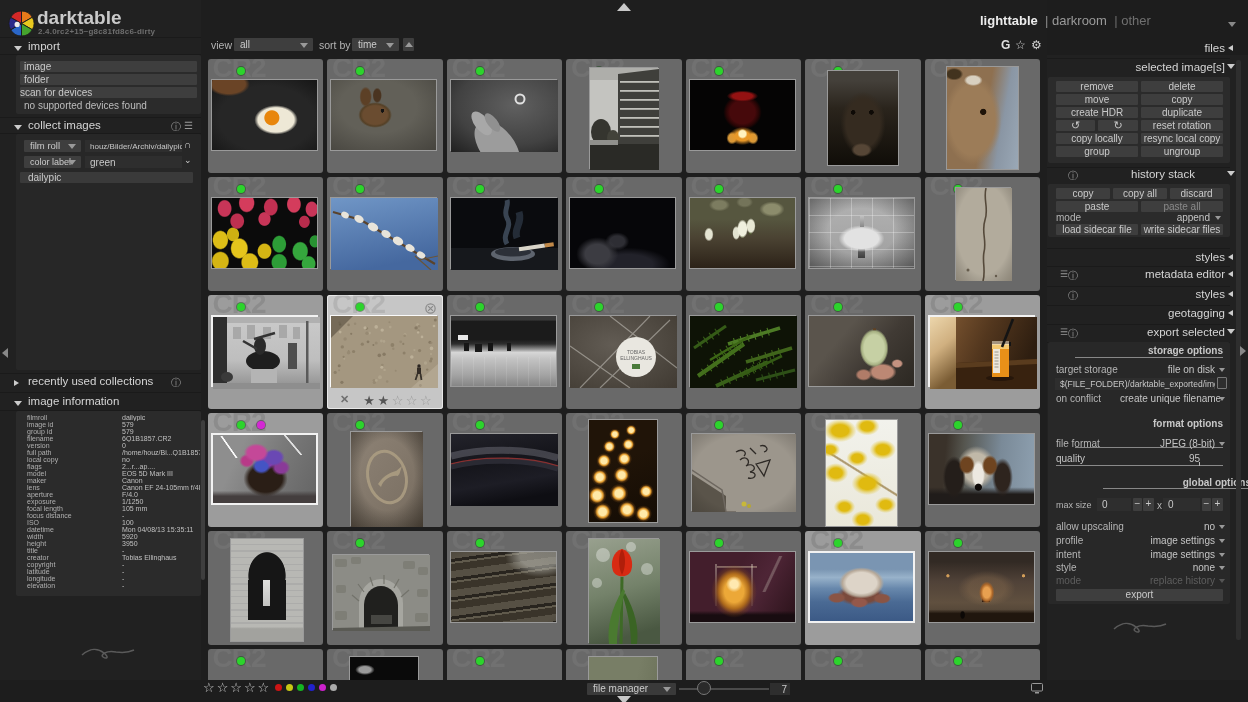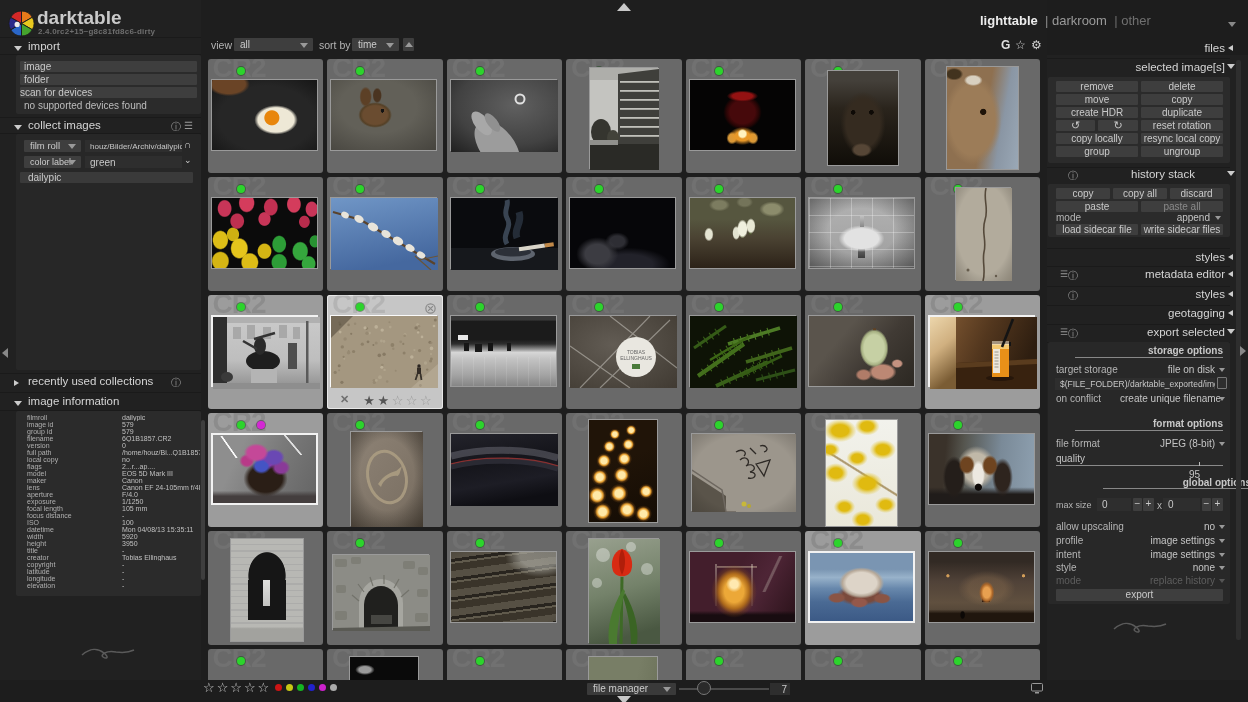--- a/index.html
+++ b/index.html
@@ -765,26 +765,26 @@
 <div class="box" style="left:1048px;top:342px;width:182px;height:262px;background:#282828"></div>
 <div class="abs" style="left:1075px;top:345px;width:148px;text-align:right;font-size:10px;font-weight:bold;color:#c8c8c8;border-bottom:1px solid #888;padding-bottom:1px">storage options</div>
 <div class="lbl" style="left:1056px;top:364px">target storage</div>
 <div class="val" style="left:1120px;top:364px;width:95px;text-align:right">file on disk</div>
 <div class="abs" style="left:1219px;top:367px;line-height:0"><span class="tri-d" style="border-top-color:#999;border-left-width:3px;border-right-width:3px;border-top-width:4px"></span></div>
 <div class="field" style="left:1055px;top:378px;width:160px;height:12px;font-size:8.5px;line-height:12px">$(FILE_FOLDER)/darktable_exported/img_</div>
 <div class="abs" style="left:1217px;top:377px;width:10px;height:12px;border:1px solid #777;border-radius:1px;background:#2e2e2e"></div>
 <div class="lbl" style="left:1056px;top:393px">on conflict</div>
 <div class="val" style="left:1120px;top:393px;width:95px;text-align:right">create unique filename</div>
 <div class="abs" style="left:1219px;top:396px;line-height:0"><span class="tri-d" style="border-top-color:#999;border-left-width:3px;border-right-width:3px;border-top-width:4px"></span></div>
-<div class="abs" style="left:1075px;top:418px;width:148px;text-align:right;font-size:10px;font-weight:bold;color:#c8c8c8;border-bottom:1px solid #888;padding-bottom:1px">format options</div>
+<div class="abs" style="left:1075px;top:418px;width:148px;text-align:right;font-size:10px;font-weight:bold;color:#c8c8c8;border-bottom:1px solid #888;padding-bottom:18px">format options</div>
 <div class="lbl" style="left:1056px;top:438px">file format</div>
 <div class="val" style="left:1120px;top:438px;width:95px;text-align:right">JPEG (8-bit)</div>
 <div class="abs" style="left:1219px;top:441px;line-height:0"><span class="tri-d" style="border-top-color:#999;border-left-width:3px;border-right-width:3px;border-top-width:4px"></span></div>
 <div class="lbl" style="left:1056px;top:453px;color:#c5c5c5">quality</div>
-<div class="val" style="left:1150px;top:469px;width:50px;text-align:right">95</div>
+<div class="val" style="left:1150px;top:453px;width:50px;text-align:right">95</div>
 <div class="abs" style="left:1056px;top:465px;width:167px;height:1px;background:#8a8a8a"></div>
 <div class="abs" style="left:1199px;top:462px;width:1px;height:4px;background:#bbb"></div>
 <div class="abs" style="left:1103px;top:477px;width:148px;text-align:right;font-size:10px;font-weight:bold;color:#c8c8c8;border-bottom:1px solid #888;padding-bottom:0">global options</div>
 <div class="lbl" style="left:1056px;top:500px;font-size:9px">max size</div>
 <div class="field" style="left:1097px;top:498px;width:34px;height:13px">0</div>
 <div class="btn" style="left:1133px;top:498px;width:9px;height:13px;line-height:12px">−</div>
 <div class="btn" style="left:1143px;top:498px;width:11px;height:13px;line-height:12px">+</div>
 <div class="lbl" style="left:1157px;top:500px">x</div>
 <div class="field" style="left:1163px;top:498px;width:37px;height:13px">0</div>
 <div class="btn" style="left:1202px;top:498px;width:9px;height:13px;line-height:12px">−</div>

